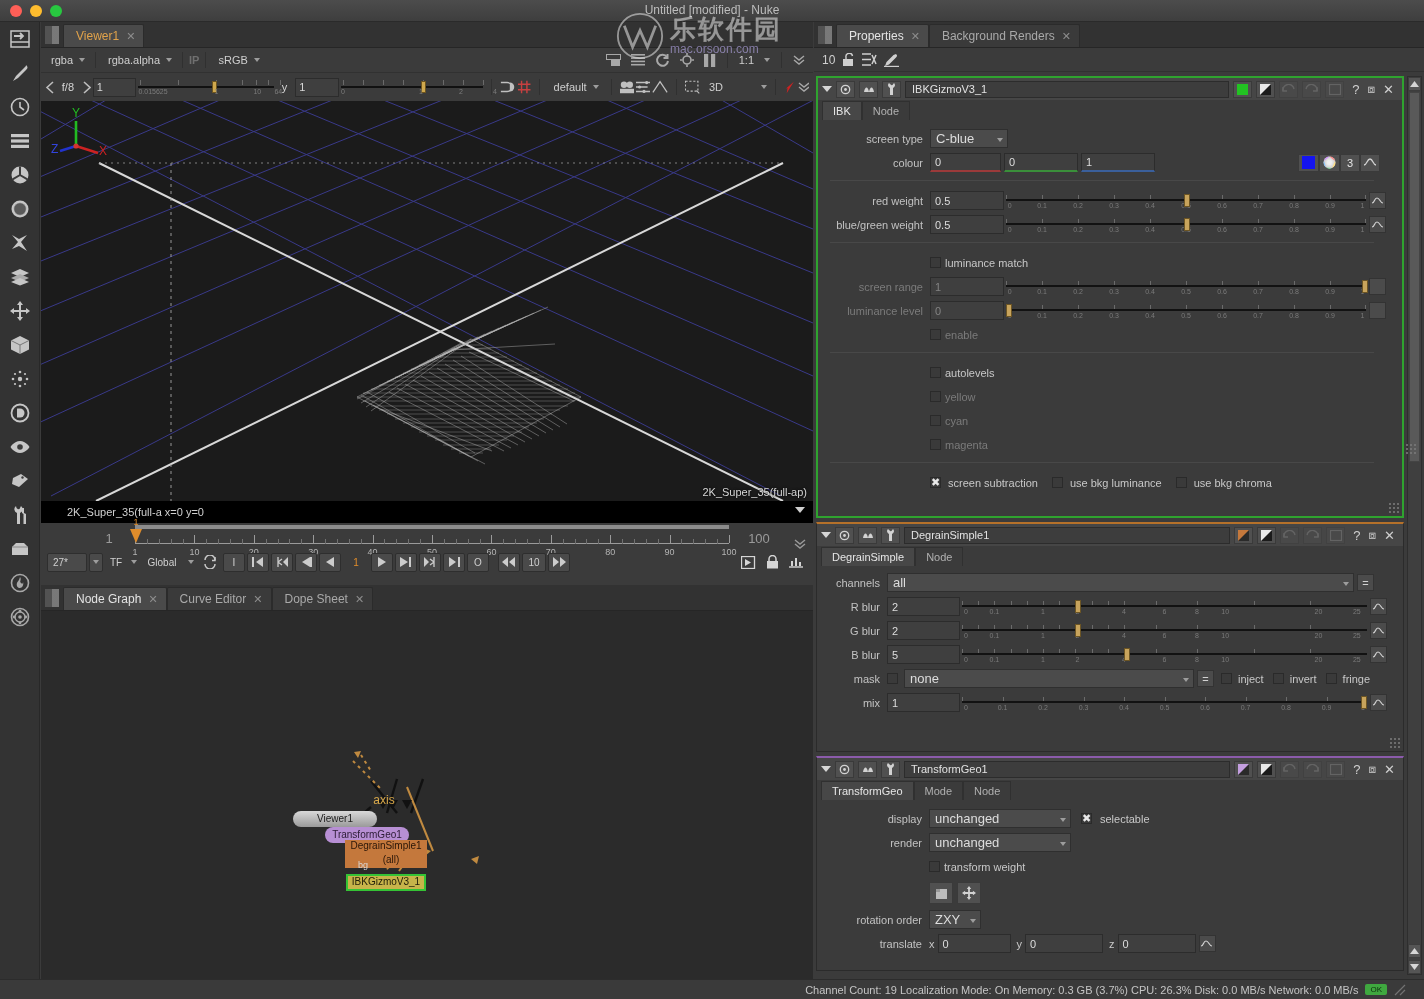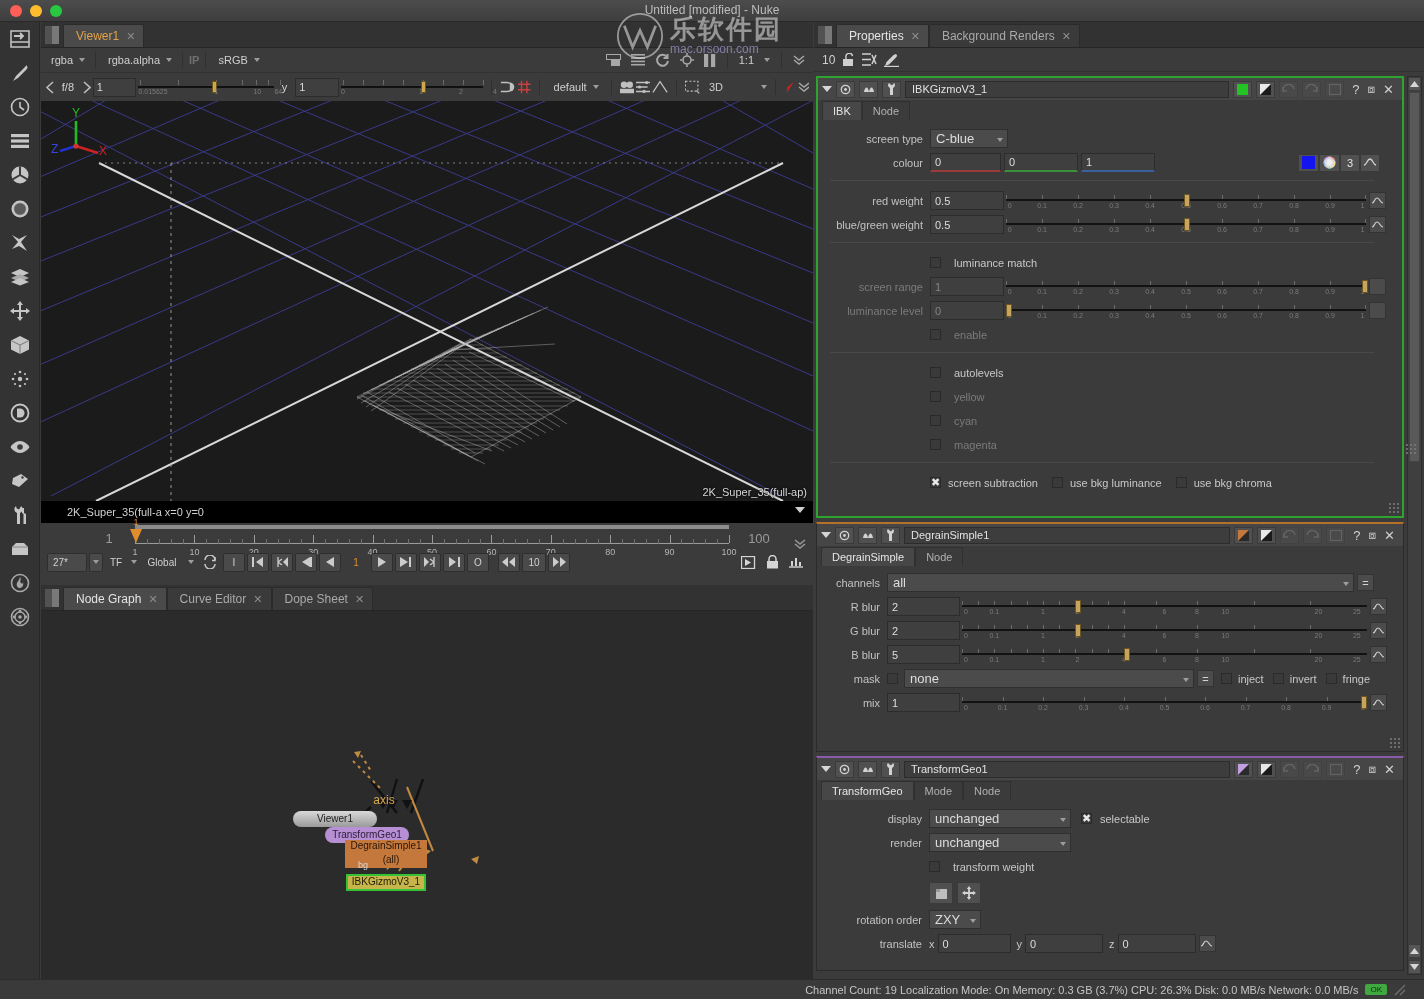--- a/index.html
+++ b/index.html
@@ -154,21 +154,21 @@
   .kslider { position:relative; flex:1; height:20px; margin-left:2px; }
   .kslider .tr { position:absolute; top:8px; left:0; right:0; height:2px; background:#121212; }
   .kslider .kn { position:absolute; top:3px; width:6px; height:13px; background:#c8a45c; border:1px solid #6c5524; }
   .kslider .tk { position:absolute; top:4px; width:1px; height:4px; background:#6b6b6b; }
   .kslider .tn { position:absolute; top:11px; font-size:7px; color:#7a7a7a; transform:translateX(-50%); }
   .anibtn { width:17px; height:17px; background:#4b4b4b; border:1px solid #333; margin-left:3px;
      display:flex; align-items:center; justify-content:center; }
   .chk { width:11px; height:11px; background:#3a3a3a; border:1px solid #2a2a2a; display:inline-block;
      position:relative; flex:0 0 auto; }
   .chk.on::after { content:"\2716"; position:absolute; left:0px; top:-2px; font-size:11px; color:#e8e8e8; }
-  .chkrow { display:flex; align-items:center; gap:13px; height:20px; }
+  .chkrow { display:flex; align-items:center; gap:4px; height:20px; }
   .divider { height:1px; background:#484848; margin:7px 12px 9px 12px; }
   .vscroll { position:absolute; right:2px; top:4px; width:15px; bottom:4px; background:#3f3f3f; border:1px solid #2e2e2e;}
   .vscroll .thumb { position:absolute; left:1px; right:1px; background:#595959; border:1px solid #444; }
   .arrowbox { position:absolute; left:0; right:0; height:14px; background:#555; border:1px solid #3d3d3d;
       display:flex; align-items:center; justify-content:center; }
 
   #statusbar {
     position:absolute; left:0; bottom:0; width:1424px; height:20px; background:#3a3a3a;
     border-top:1px solid #2c2c2c; display:flex; align-items:center; justify-content:flex-end;
     padding-right:18px; gap:7px; font-size:11px; color:#c4c4c4;

